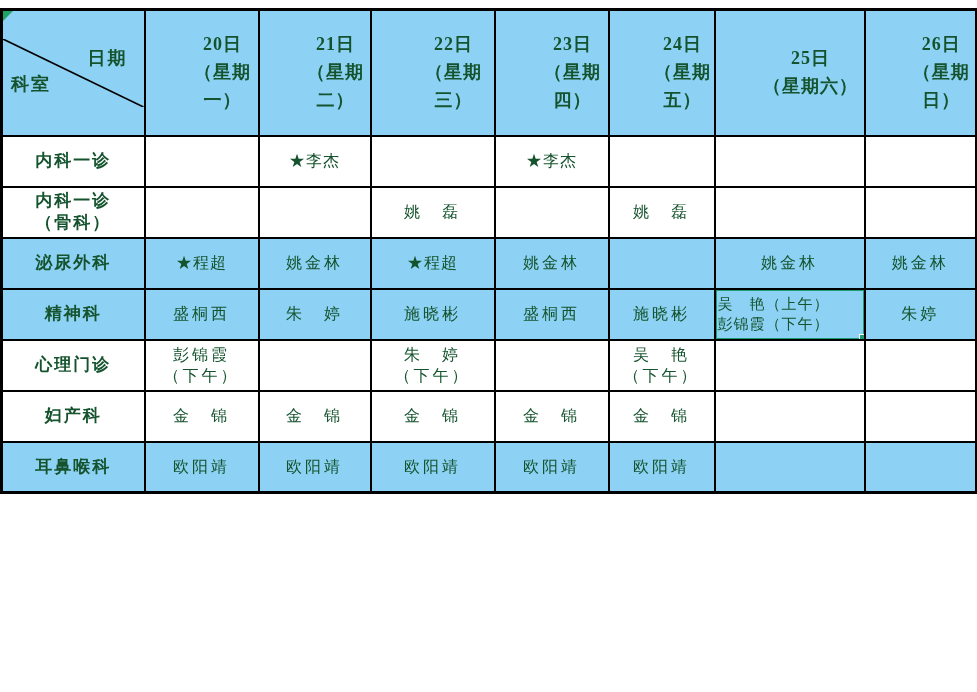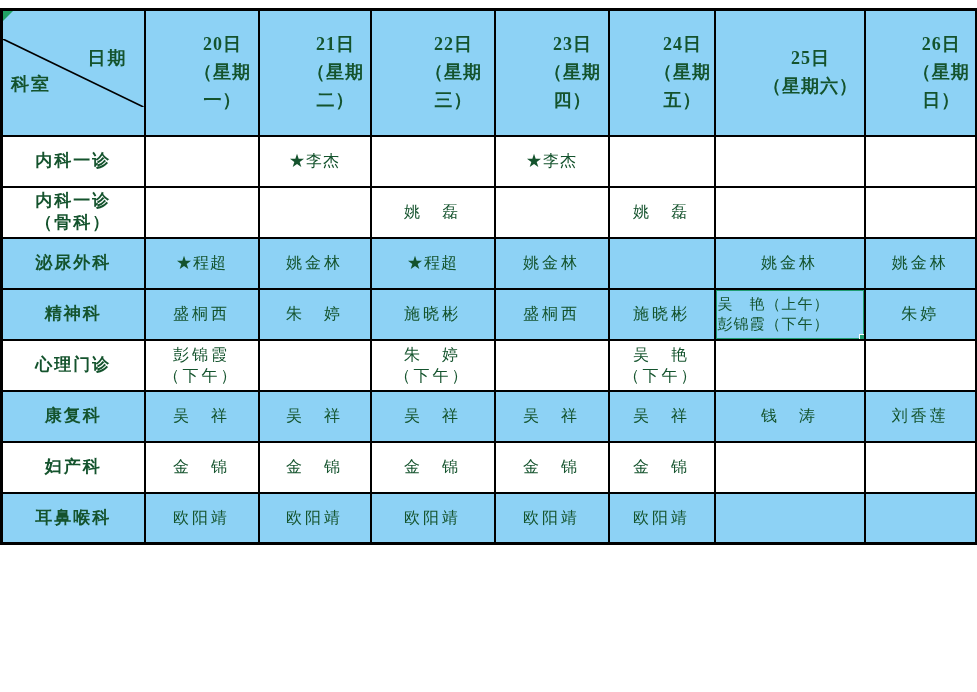--- a/index.html
+++ b/index.html
@@ -157,30 +157,20 @@
 （下午）</td>
           <td></td>
           <td>朱　婷
 （下午）</td>
           <td></td>
           <td>吴　艳
 （下午）</td>
           <td></td>
           <td></td>
         </tr>
-        <tr class="blue">
-          <th class="dept">康复科</th>
-          <td>吴　祥</td>
-          <td>吴　祥</td>
-          <td>吴　祥</td>
-          <td>吴　祥</td>
-          <td>吴　祥</td>
-          <td>钱　涛</td>
-          <td>刘香莲</td>
-        </tr>
         <tr class="white">
           <th class="dept">妇产科</th>
           <td>金　锦</td>
           <td>金　锦</td>
           <td>金　锦</td>
           <td>金　锦</td>
           <td>金　锦</td>
           <td></td>
           <td></td>
         </tr>

